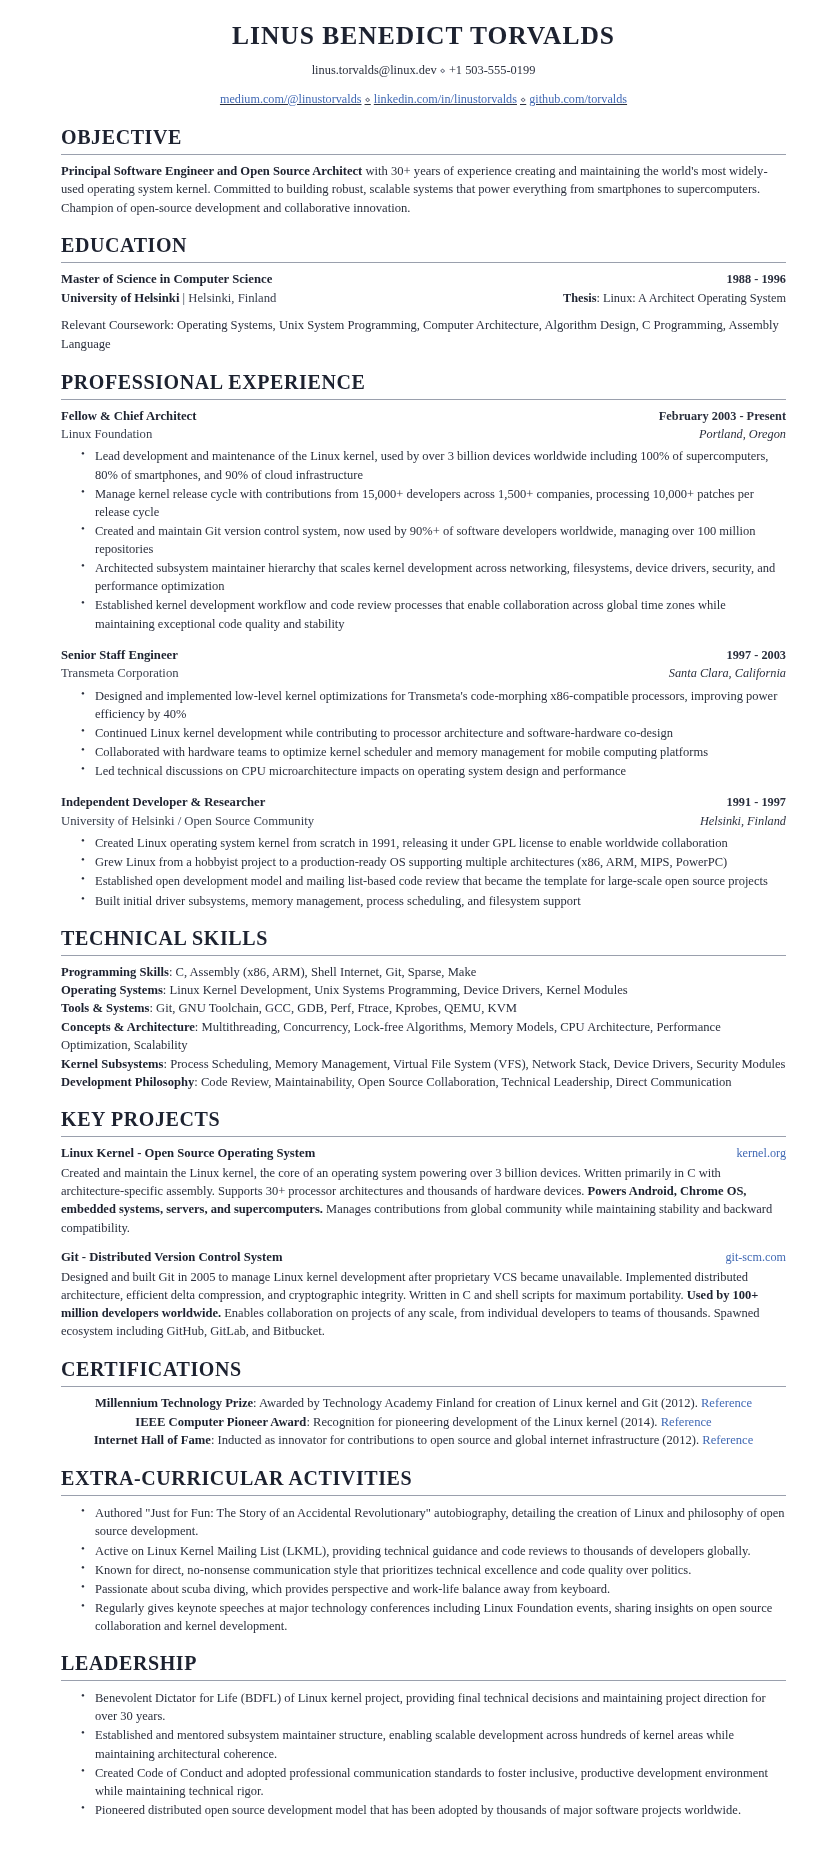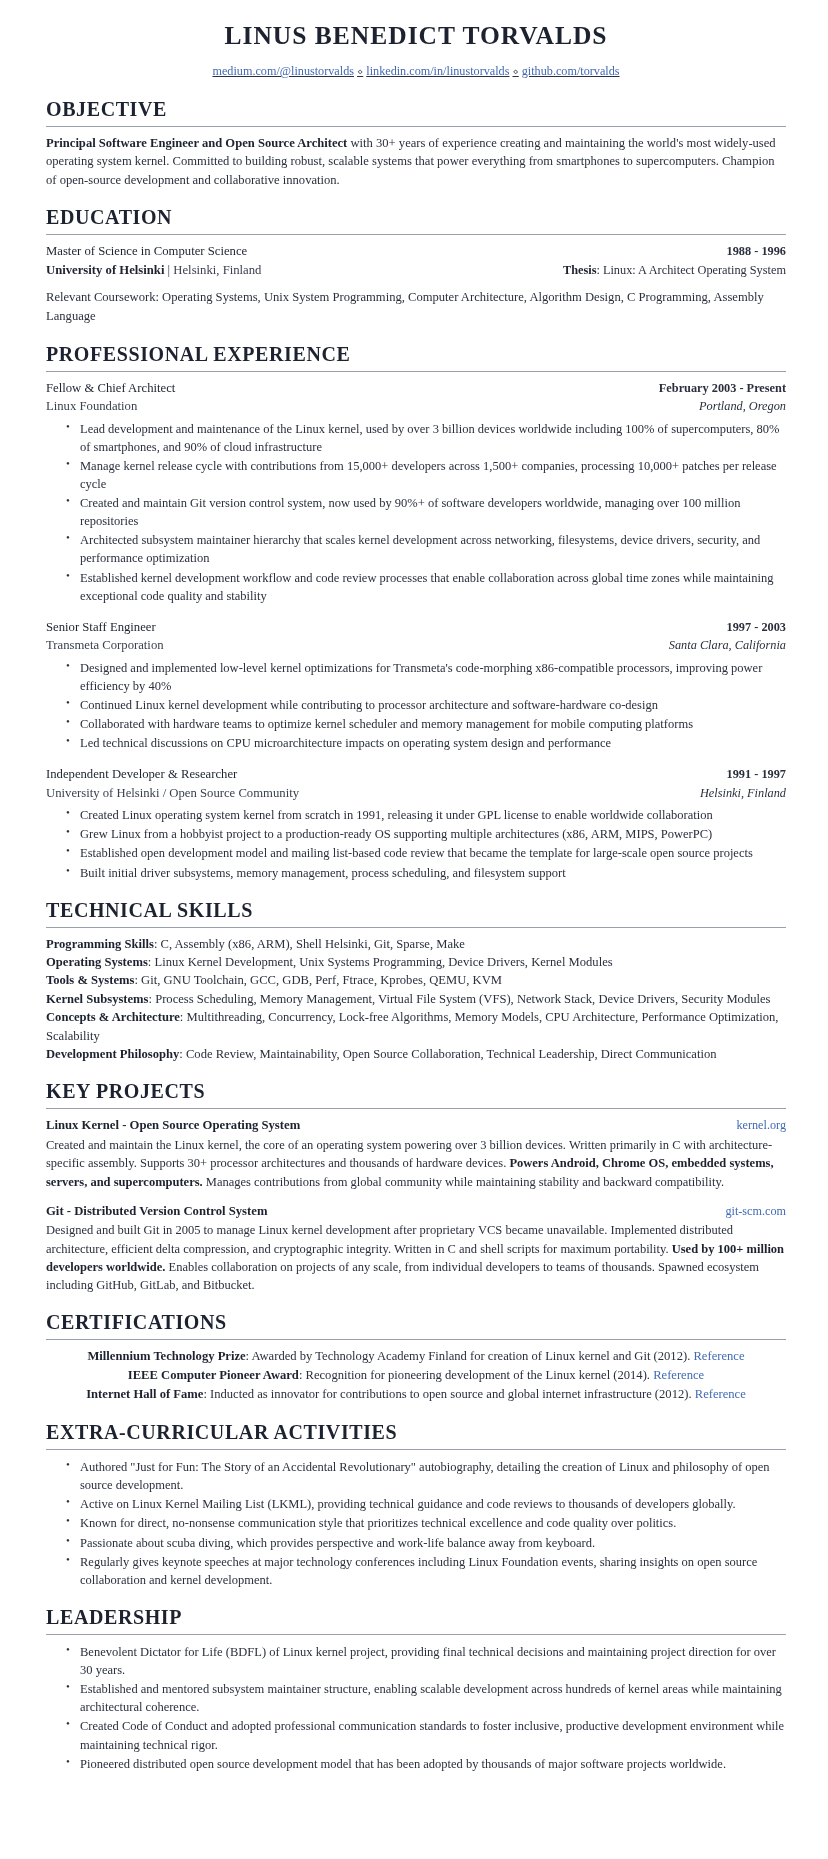--- a/index.html
+++ b/index.html
@@ -9,21 +9,21 @@
     background: #ffffff;
   }
   body {
     width: 828px;
     font-family: "Liberation Serif", "DejaVu Serif", serif;
     color: #2a2f3d;
     -webkit-font-smoothing: antialiased;
   }
   .page {
     width: 828px;
-    padding: 14px 42px 26px 46px;
+    padding: 14px 42px 26px 61px;
   }
 
   
   .hdr { text-align: center; padding-top: 6px; }
   .hdr-name {
     font-size: 25.5px;
     font-weight: bold;
     letter-spacing: 1.0px;
     color: #1d2230;
     line-height: 1.25;
@@ -75,21 +75,21 @@
   .entry { margin-bottom: 3px; }
   .entry + .entry { margin-top: 13px; }
   .row {
     display: flex;
     justify-content: space-between;
     align-items: baseline;
     line-height: 1.42;
   }
   .row-l { font-size: 12.7px; }
   .row-r { font-size: 12.3px; text-align: right; white-space: nowrap; padding-left: 14px; }
-  .r-title { font-weight: normal; color: #1d2230; }
+  .r-title { font-weight: bold; color: #1d2230; }
   .r-sub { color: #3a404f; }
   .r-date { color: #2a2f3d; font-weight: bold; }
   .r-loc { font-style: italic; color: #2a2f3d; }
 
   
   ul.bul {
     margin: 4px 0 0 0;
     padding-left: 34px;
     list-style: none;
   }
@@ -142,20 +142,23 @@
     text-align: center;
   }
 </style>
 </head>
 <body>
 
 <div class="page">
 
   <div class="hdr">
     <div class="hdr-name">LINUS BENEDICT TORVALDS</div>
+    <div class="hdr-contact">
+      <span>linus.torvalds@linux.dev</span><span class="sep">⋄</span><span>+1 503-555-0199</span>
+    </div>
     <div class="hdr-links">
       <span class="lnk">medium.com/@linustorvalds</span><span class="sep">⋄</span><span class="lnk">linkedin.com/in/linustorvalds</span><span class="sep">⋄</span><span class="lnk">github.com/torvalds</span>
     </div>
   </div>
 
   <div class="section">
     <div class="sec-title">OBJECTIVE</div>
     <hr class="rule">
     <div class="para"><b>Principal Software Engineer and Open Source Architect</b><span> with 30+ years of experience creating and maintaining the world's most widely-used operating system kernel. Committed to building robust, scalable systems that power everything from smartphones to supercomputers. Champion of open-source development and collaborative innovation.</span></div>
   </div>
@@ -229,25 +232,25 @@
         <li>Grew Linux from a hobbyist project to a production-ready OS supporting multiple architectures (x86, ARM, MIPS, PowerPC)</li>
         <li>Established open development model and mailing list-based code review that became the template for large-scale open source projects</li>
         <li>Built initial driver subsystems, memory management, process scheduling, and filesystem support</li>
       </ul>
     </div>
   </div>
 
   <div class="section">
     <div class="sec-title">TECHNICAL SKILLS</div>
     <hr class="rule">
-    <div class="skill-line"><b>Programming Skills</b><span>: C, Assembly (x86, ARM), Shell Helsinki, Git, Sparse, Make</span></div>
+    <div class="skill-line"><b>Programming Skills</b><span>: C, Assembly (x86, ARM), Shell Internet, Git, Sparse, Make</span></div>
     <div class="skill-line"><b>Operating Systems</b><span>: Linux Kernel Development, Unix Systems Programming, Device Drivers, Kernel Modules</span></div>
     <div class="skill-line"><b>Tools &amp; Systems</b><span>: Git, GNU Toolchain, GCC, GDB, Perf, Ftrace, Kprobes, QEMU, KVM</span></div>
+    <div class="skill-line"><b>Concepts &amp; Architecture</b><span>: Multithreading, Concurrency, Lock-free Algorithms, Memory Models, CPU Architecture, Performance Optimization, Scalability</span></div>
     <div class="skill-line"><b>Kernel Subsystems</b><span>: Process Scheduling, Memory Management, Virtual File System (VFS), Network Stack, Device Drivers, Security Modules</span></div>
-    <div class="skill-line"><b>Concepts &amp; Architecture</b><span>: Multithreading, Concurrency, Lock-free Algorithms, Memory Models, CPU Architecture, Performance Optimization, Scalability</span></div>
     <div class="skill-line"><b>Development Philosophy</b><span>: Code Review, Maintainability, Open Source Collaboration, Technical Leadership, Direct Communication</span></div>
   </div>
 
   <div class="section">
     <div class="sec-title">KEY PROJECTS</div>
     <hr class="rule">
 
     <div class="proj">
       <div class="proj-head">
         <div class="proj-name">Linux Kernel - Open Source Operating System</div>

